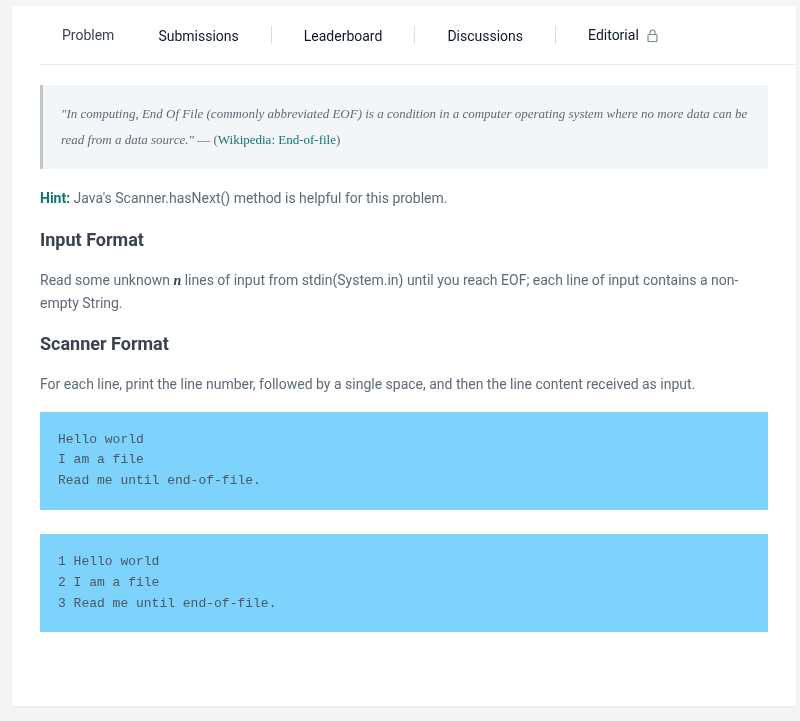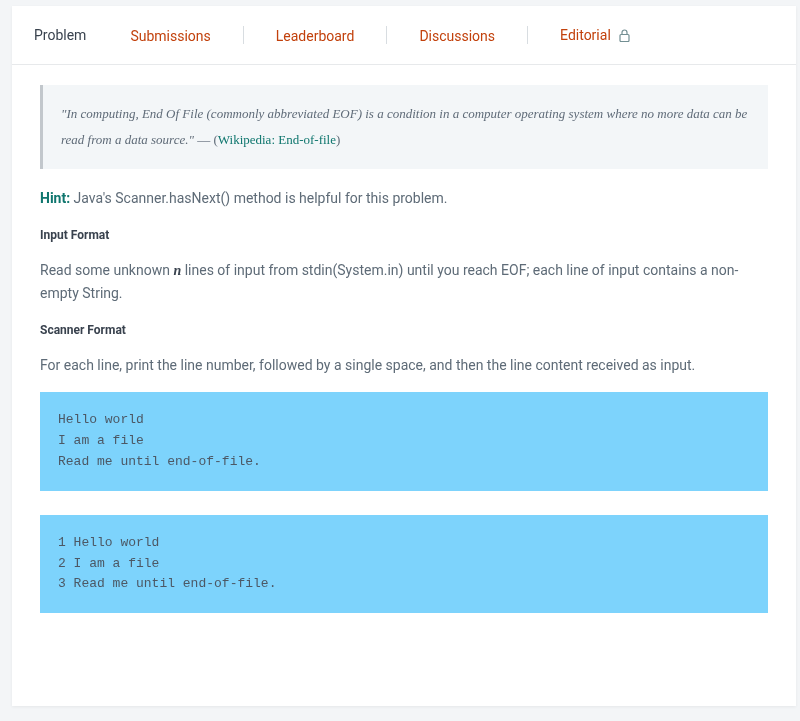--- a/index.html
+++ b/index.html
@@ -14,24 +14,25 @@
       background: #fff;
       margin: 6px 4px 6px 12px;
       box-shadow: 0 1px 3px rgba(0,0,0,0.06);
       min-height: 700px;
     }
     .tabs {
       display: flex;
       align-items: center;
       border-bottom: 1px solid #e7e9eb;
       padding: 0 0 0 0;
+      margin-left: 28px;
     }
     .tab {
       padding: 18px 22px 16px;
-      color: #c2410c;
+      color: #0f172a;
       font-size: 14px;
       cursor: pointer;
       position: relative;
     }
     .tab.active {
       color: #39424e;
       background: #fff;
       border-bottom: 2px solid transparent;
     }
     .tab-divider {
@@ -81,21 +82,21 @@
       font-family: Georgia, serif;
       font-style: italic;
       font-weight: bold;
       color: #39424e;
     }
     .heading {
       font-weight: 700;
       color: #39424e;
       margin-bottom: 14px;
       margin-top: 4px;
-      font-size: 12px;
+      font-size: 18px;
     }
     .code-block {
       background: #7dd3fc;
       padding: 18px 18px;
       font-family: "Courier New", Courier, monospace;
       font-size: 13px;
       color: #4c5865;
       white-space: pre;
       margin-bottom: 24px;
       line-height: 1.6;

